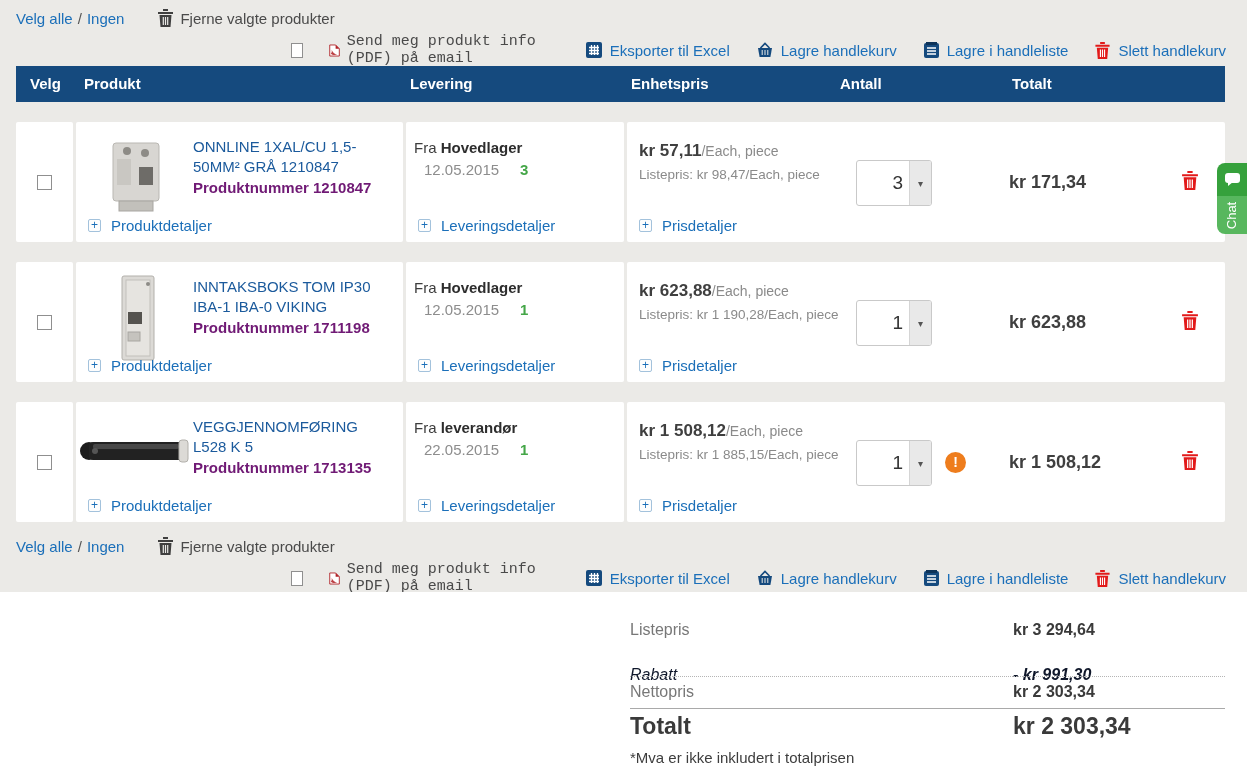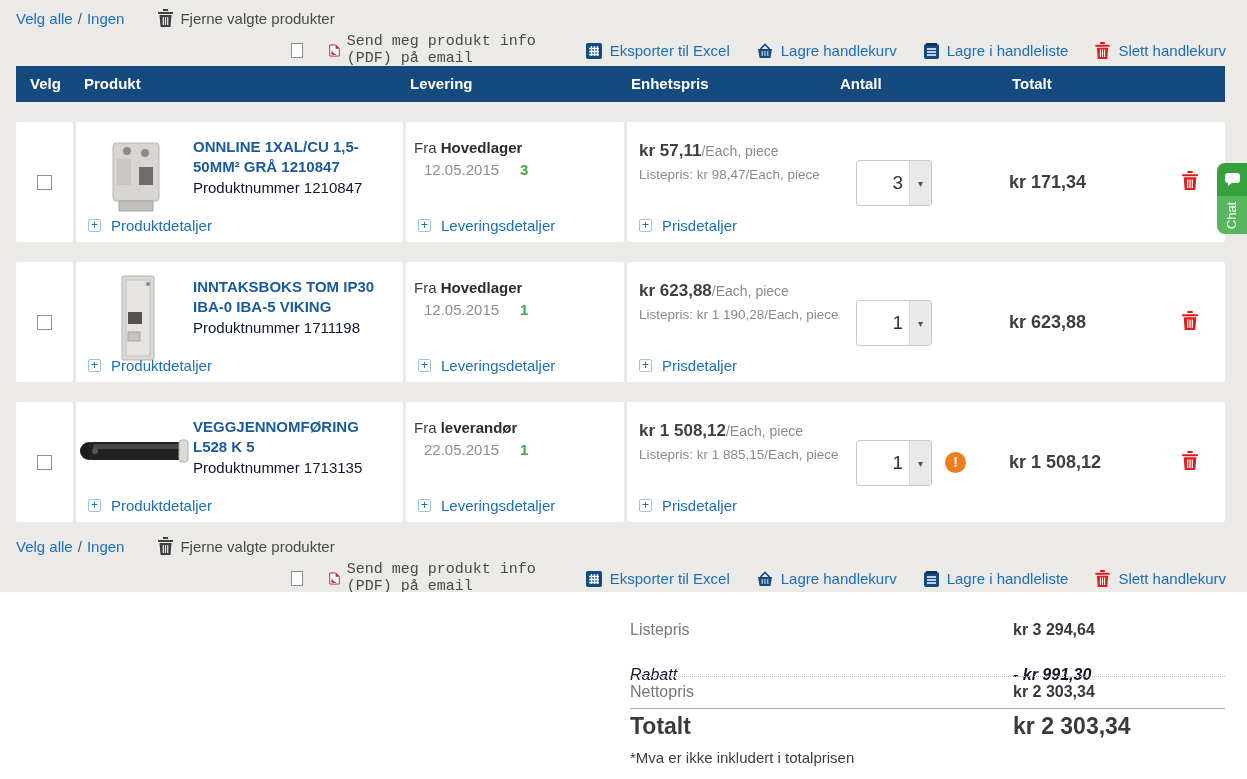--- a/index.html
+++ b/index.html
@@ -11,37 +11,37 @@
   .link { color:#1b6fb9; text-decoration:none; cursor:pointer; }
   .toolbar-row1 { position:absolute; left:16px; display:flex; align-items:center; font-size:15px; }
   .toolbar-row2 { position:absolute; left:291px; right:21px; display:flex; align-items:center; font-size:15px; }
   .tb-sep { color:#555; margin:0 5px; }
   .remove-sel { display:flex; align-items:center; margin-left:34px; color:#4a4a4a; cursor:pointer; }
   .remove-sel svg { margin-right:7px; }
   .pdf-group { display:flex; align-items:center; color:#4a4a4a;font-family:Liberation Mono, monospace; }
   .pdf-group .cb { margin-right:26px; }
   .pdf-group svg { margin-right:7px; }
   .tb-actions { display:flex; align-items:center; margin-left:auto; gap:27px; }
-  .tb-action { display:flex; align-items:flex-end; cursor:pointer; white-space:nowrap; }
+  .tb-action { display:flex; align-items:flex-start; cursor:pointer; white-space:nowrap; }
   .tb-action svg { margin-right:8px; }
 
   .cb { width:15px; height:15px; border:1px solid #8f8f8f; background:#fff; display:inline-block; cursor:pointer; }
 
   .thead { position:absolute; left:16px; top:66px; width:1209px; height:36px; background:#154a7e; color:#fff;
            font-size:15px; font-weight:bold; }
   .thead span { position:absolute; top:9px; }
 
   .row { position:absolute; left:16px; width:1209px; height:120px; display:grid;
          grid-template-columns:57px 327px 218px 1fr; column-gap:3px; }
   .cell { background:#fff; border-radius:2px; position:relative; }
   .cell-select { display:flex; align-items:center; justify-content:center; }
   .prod-img { position:absolute; left:14px; top:14px; width:95px; height:84px; display:flex; align-items:center; justify-content:center; }
   .prod-text { position:absolute; left:117px; top:15px; width:200px; }
-  .prod-title { color:#1b5a9c; font-weight:bold; font-size:15px; line-height:1.33; }
-  .prod-num { color:#0f172a; font-size:15px; margin-top:2px; }
+  .prod-title { color:#1b5a9c; font-weight:normal; font-size:15px; line-height:1.33; }
+  .prod-num { color:#701a75; font-size:15px; margin-top:2px;font-weight:bold; }
   .expander { position:absolute; left:12px; bottom:8px; display:flex; align-items:center; cursor:pointer; }
   .expander .plusbox { width:13px; height:13px; border:1px solid #a3c2dc; color:#1b6fb9; font-size:12px; line-height:11px;
                        text-align:center; margin-right:10px; border-radius:2px; background:#fdfdfd; }
   .expander .exp-label { color:#1b6fb9; font-size:15px; }
   .lev-line1 { position:absolute; left:8px; top:17px; font-size:15px; color:#3d3d3d; }
   .lev-line1 b { color:#2d2d2d; }
   .lev-line2 { position:absolute; left:18px; top:39px; font-size:15px; color:#8d8d8d; }
   .lev-stock { position:absolute; left:114px; top:39px; font-size:15px; font-weight:bold; color:#44a648; }
   .price-main { position:absolute; left:12px; top:19px; font-size:14px; color:#8a8a8a; width:215px; }
   .price-main b { font-size:17px; color:#3f3f3f; }
@@ -204,21 +204,21 @@
       <div class="prod-img">
         <svg width="40" height="88" viewBox="0 0 40 88">
             <rect x="4" y="2" width="32" height="84" rx="2" fill="#dcdad6" stroke="#b2b0ab"></rect>
             <rect x="8" y="6" width="24" height="76" fill="#e6e4e0" stroke="#c2c0bb"></rect>
             <rect x="10" y="38" width="14" height="12" fill="#55534f"></rect>
             <rect x="10" y="58" width="12" height="9" fill="#c5c3be" stroke="#a8a6a1"></rect>
             <circle cx="30" cy="10" r="2" fill="#8d8b86"></circle>
           </svg>
       </div>
       <div class="prod-text">
-        <div class="prod-title">INNTAKSBOKS TOM IP30 IBA-0 IBA-5 VIKING</div>
+        <div class="prod-title">INNTAKSBOKS TOM IP30 IBA-1 IBA-0 VIKING</div>
         <div class="prod-num">Produktnummer 1711198</div>
       </div>
       <div class="expander">
         <span class="plusbox">+</span>
         <span class="exp-label">Produktdetaljer</span>
       </div>
     </div>
     <div class="cell">
       <div class="lev-line1"><span>Fra</span> <b>Hovedlager</b></div>
       <div class="lev-line2">12.05.2015</div>

